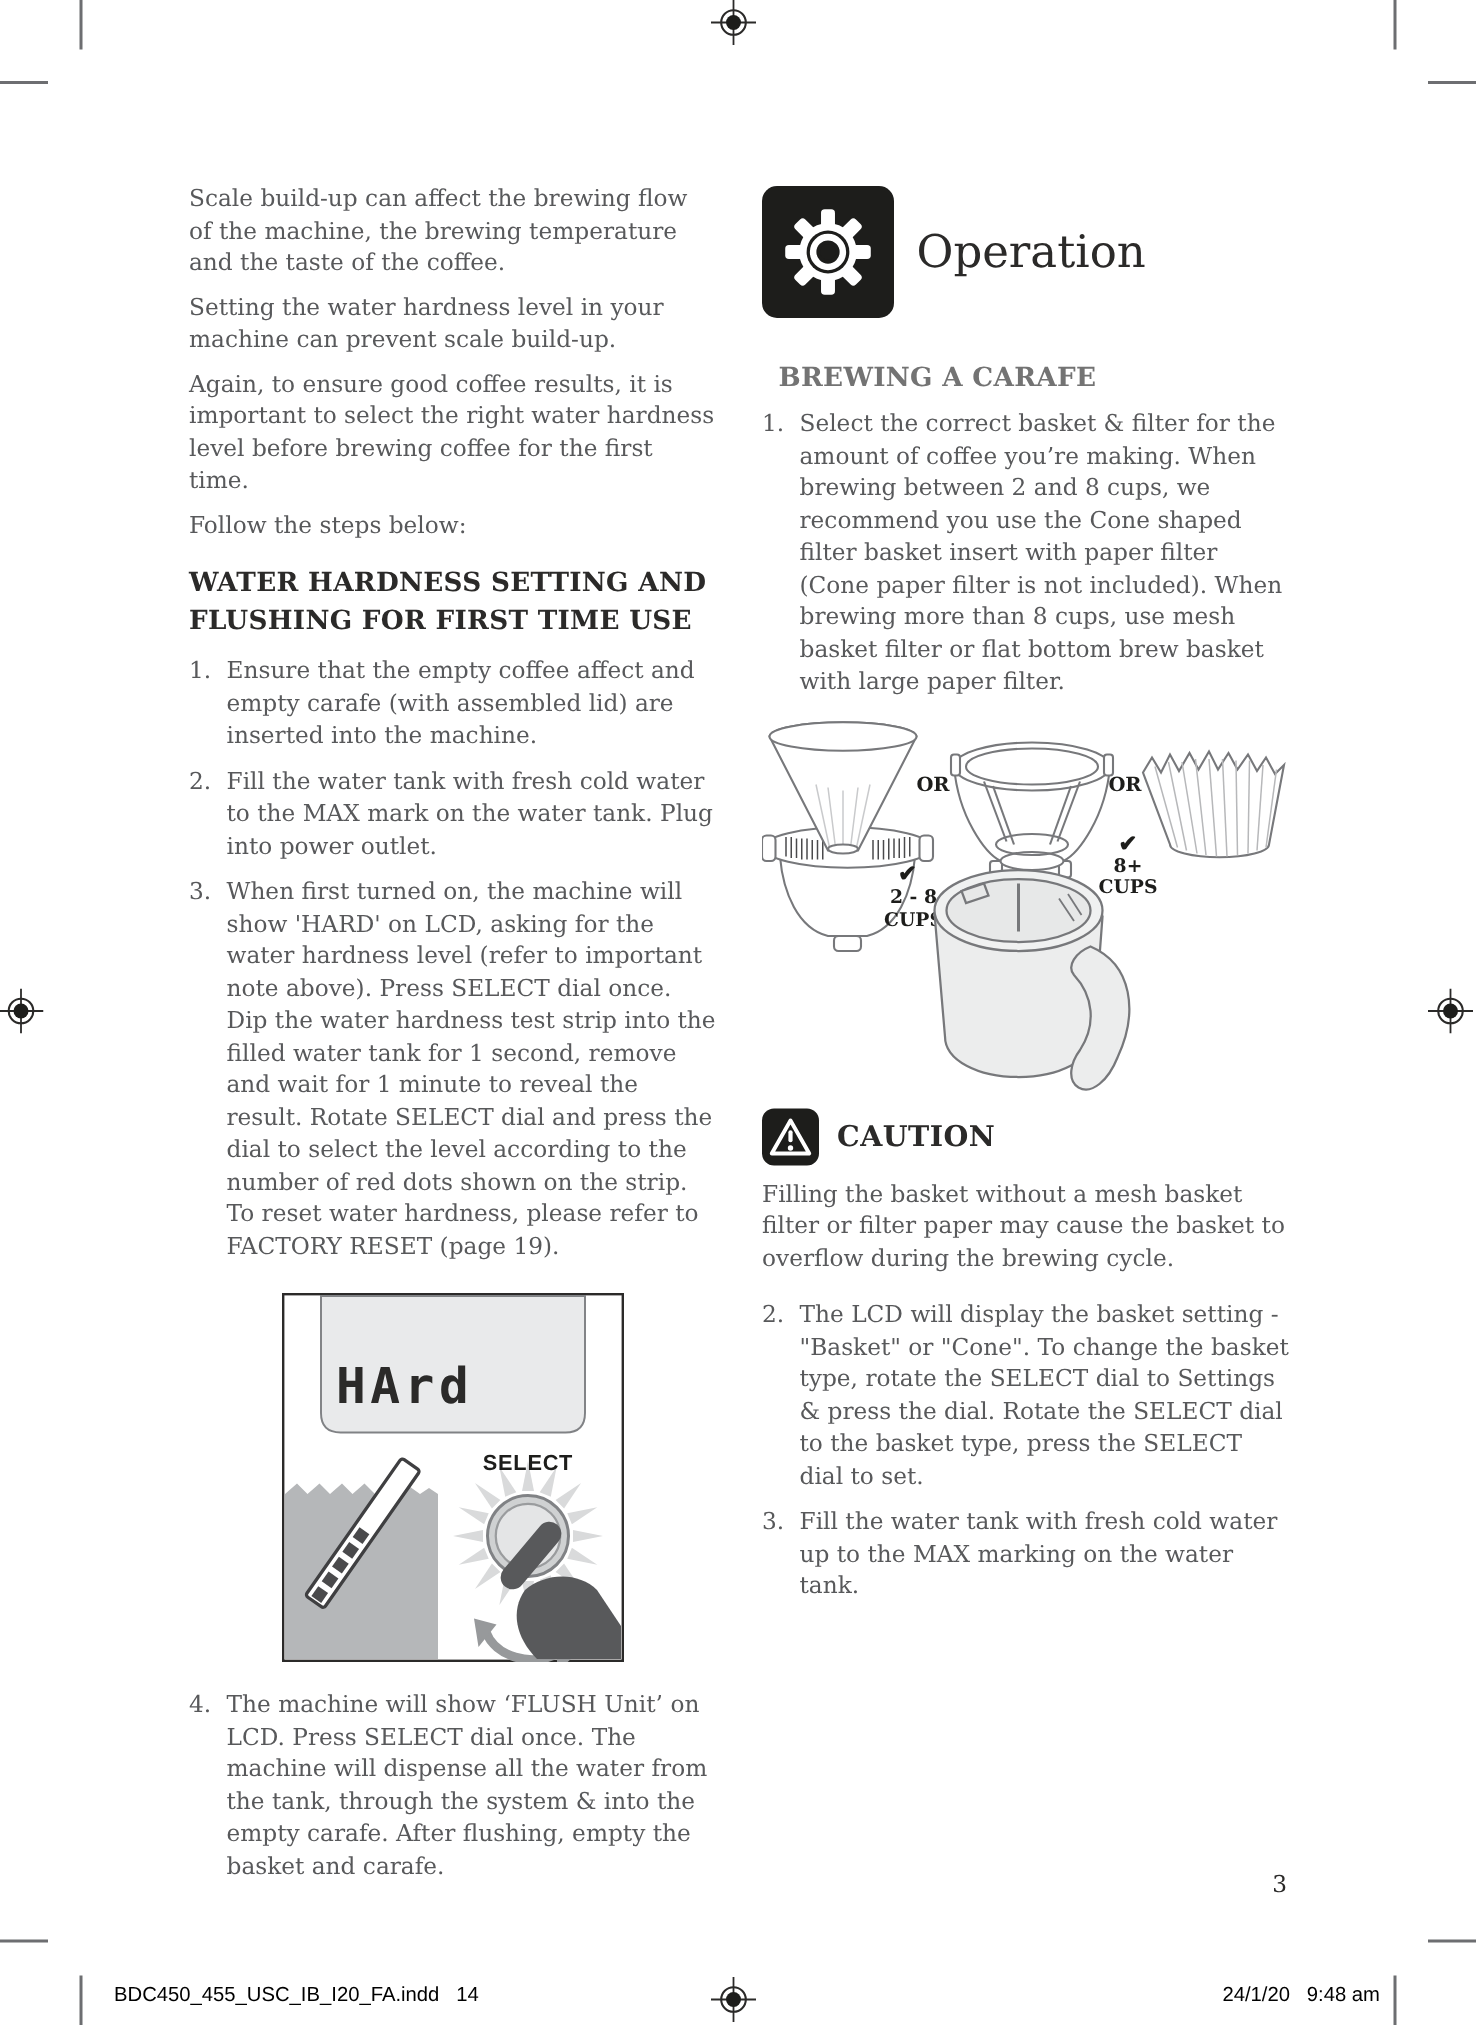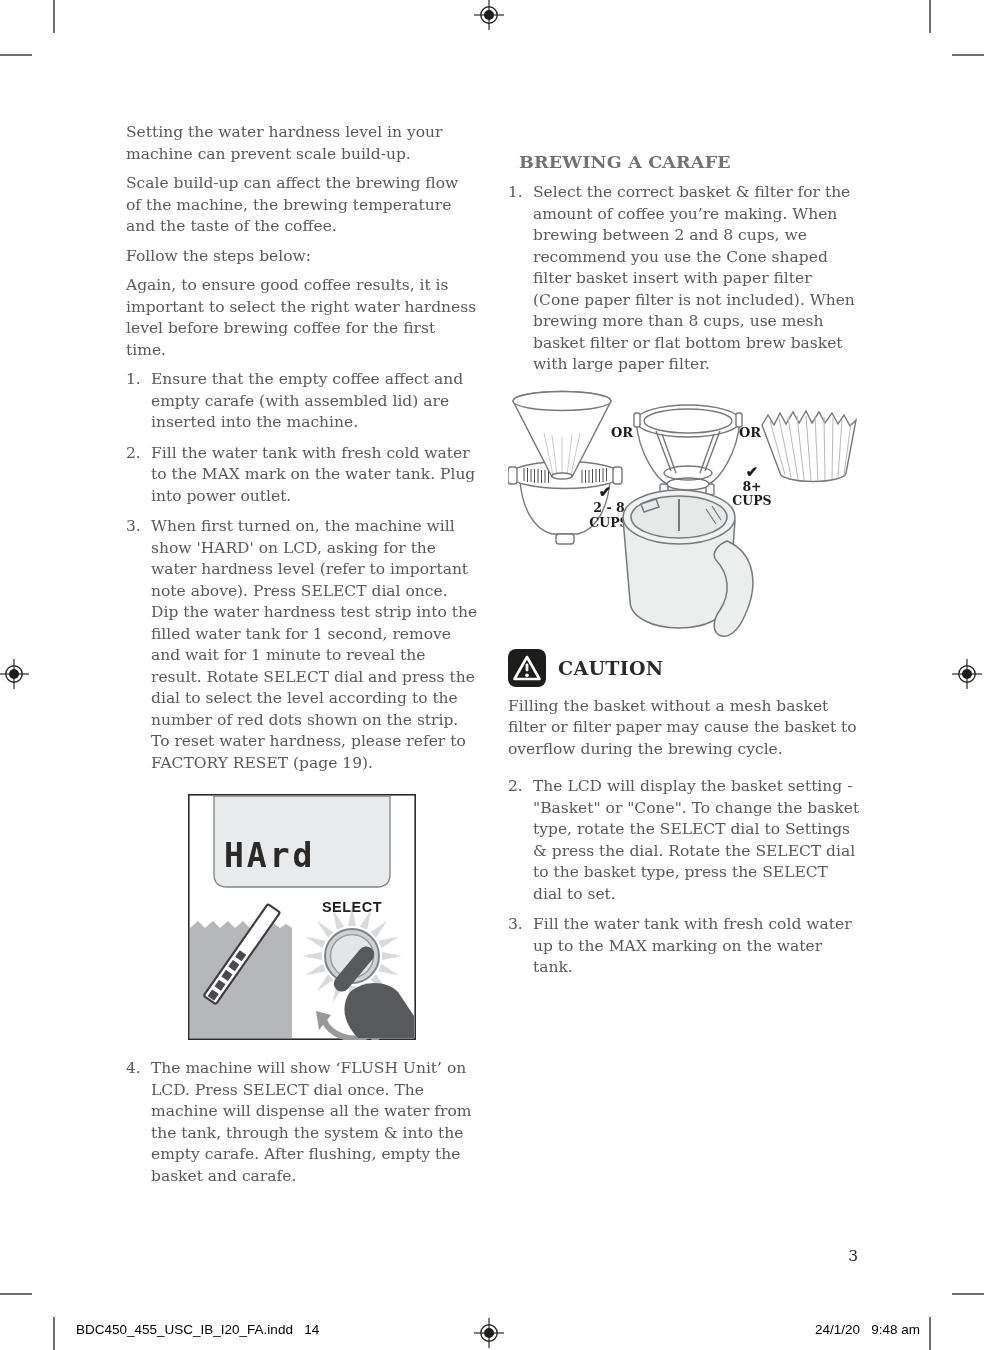--- a/index.html
+++ b/index.html
@@ -69,25 +69,26 @@
     <circle cx="15" cy="15" r="5" fill="#1d1d1b"></circle>
   </svg>
   <svg class="reg" style="left:474px;top:1318px;" width="30" height="30" viewBox="0 0 30 30">
     <line x1="15" y1="0" x2="15" y2="30" stroke="#2b2a29" stroke-width="1.2"></line>
     <line x1="0" y1="15" x2="30" y2="15" stroke="#2b2a29" stroke-width="1.2"></line>
     <circle cx="15" cy="15" r="8.2" fill="none" stroke="#2b2a29" stroke-width="1.4"></circle>
     <circle cx="15" cy="15" r="5" fill="#1d1d1b"></circle>
   </svg>
 
   <div class="col col-left">
+    <p class="body">Scale build-up can affect the brewing flow of the machine, the brewing temperature and the taste of the coffee.</p>
     <p class="body">Setting the water hardness level in your machine can prevent scale build-up.</p>
-    <p class="body">Scale build-up can affect the brewing flow of the machine, the brewing temperature and the taste of the coffee.</p>
+    <p class="body">Again, to ensure good coffee results, it is important to select the right water hardness level before brewing coffee for the first time.</p>
     <p class="body">Follow the steps below:</p>
-    <p class="body">Again, to ensure good coffee results, it is important to select the right water hardness level before brewing coffee for the first time.</p>
-
+
+    <h2 class="sec">WATER HARDNESS SETTING AND FLUSHING FOR FIRST TIME USE</h2>
 
     <div class="step">
       <span class="num">1.</span>
       <span class="txt">Ensure that the empty coffee affect and empty carafe (with assembled lid) are inserted into the machine.</span>
     </div>
     <div class="step">
       <span class="num">2.</span>
       <span class="txt">Fill the water tank with fresh cold water to the MAX mark on the water tank. Plug into power outlet.</span>
     </div>
     <div class="step">
@@ -143,20 +144,41 @@
     </div>
 
     <div class="step">
       <span class="num">4.</span>
       <span class="txt">The machine will show ‘FLUSH Unit’ on LCD. Press SELECT dial once. The machine will dispense all the water from the tank, through the system &amp; into the empty carafe. After flushing, empty the basket and carafe.</span>
     </div>
   </div>
 
   <div class="col col-right">
 
+    <div class="op-header">
+      <div class="op-badge">
+        <svg width="62" height="62" viewBox="0 0 100 100">
+          <g fill="#ffffff">
+            <circle cx="50" cy="50" r="31"></circle>
+            <rect x="42.5" y="4" width="15" height="20" rx="4"></rect>
+            <rect x="42.5" y="4" width="15" height="20" rx="4" transform="rotate(45 50 50)"></rect>
+            <rect x="42.5" y="4" width="15" height="20" rx="4" transform="rotate(90 50 50)"></rect>
+            <rect x="42.5" y="4" width="15" height="20" rx="4" transform="rotate(135 50 50)"></rect>
+            <rect x="42.5" y="4" width="15" height="20" rx="4" transform="rotate(180 50 50)"></rect>
+            <rect x="42.5" y="4" width="15" height="20" rx="4" transform="rotate(225 50 50)"></rect>
+            <rect x="42.5" y="4" width="15" height="20" rx="4" transform="rotate(270 50 50)"></rect>
+            <rect x="42.5" y="4" width="15" height="20" rx="4" transform="rotate(315 50 50)"></rect>
+          </g>
+          <circle cx="50" cy="50" r="23" fill="#1d1d1b"></circle>
+          <circle cx="50" cy="50" r="16" fill="none" stroke="#ffffff" stroke-width="7"></circle>
+          <circle cx="50" cy="50" r="8.5" fill="#1d1d1b"></circle>
+        </svg>
+      </div>
+      <div class="op-title">Operation</div>
+    </div>
 
     <h3 class="sub">BREWING A CARAFE</h3>
 
     <div class="step">
       <span class="num">1.</span>
       <span class="txt">Select the correct basket &amp; filter for the amount of coffee you’re making. When brewing between 2 and 8 cups, we recommend you use the Cone shaped filter basket insert with paper filter (Cone paper filter is not included). When brewing more than 8 cups, use mesh basket filter or flat bottom brew basket with large paper filter.</span>
     </div>
 
     <svg class="fig-filters" width="352" height="258" viewBox="0 0 352 258">
 

